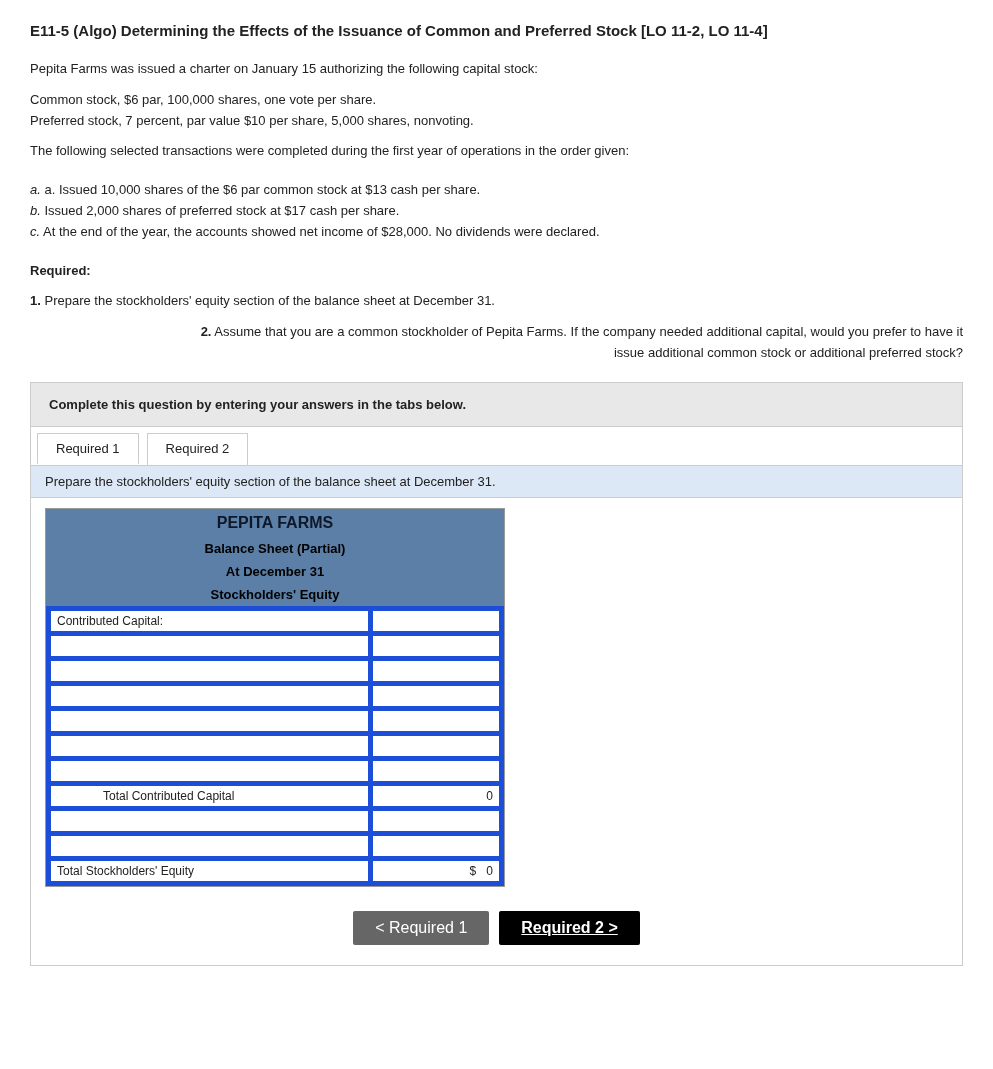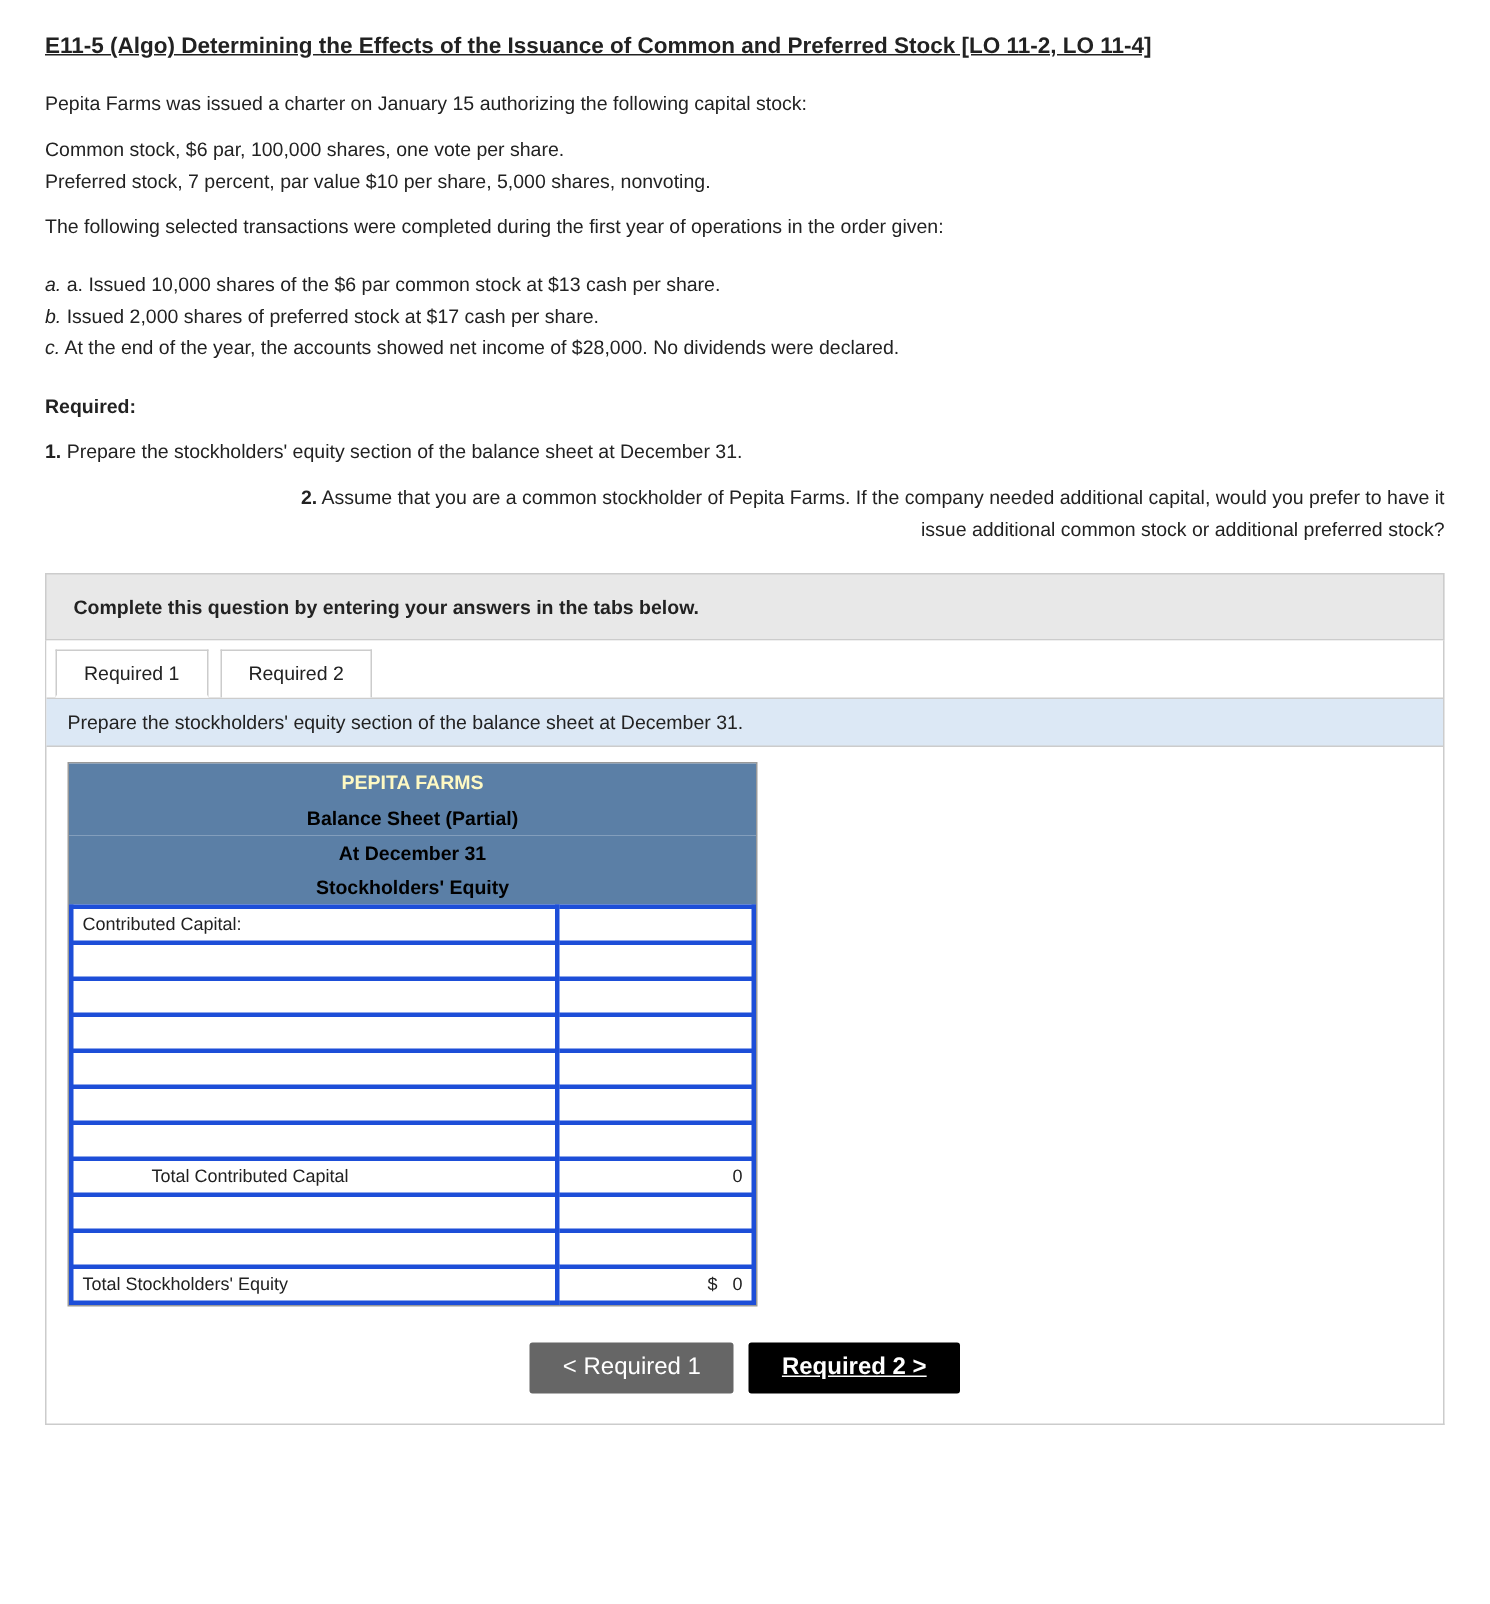--- a/index.html
+++ b/index.html
@@ -9,21 +9,20 @@
       color: #222;
       background: #fff;
       padding: 20px 30px;
       max-width: 993px;
     }
     .page-title {
       font-size: 15px;
       font-weight: bold;
       margin-bottom: 18px;
       line-height: 1.4;
-      text-decoration: underline;
     }
     .paragraph {
       margin-bottom: 10px;
       line-height: 1.6;
     }
     .italic { font-style: italic; }
     .bold { font-weight: bold; }
     .section-gap { margin-bottom: 18px; }
     .required-section { margin-bottom: 14px; }
     .instruction-box {
@@ -66,40 +65,40 @@
       font-size: 13px;
       border-bottom: 1px solid #ccc;
     }
     .table-container {
       margin: 0;
       border: 1px solid #999;
       width: 460px;
     }
     .table-header-row {
       background: #5b7fa6;
-      color: #fef9c3;
+      color: #0f172a;
       text-align: center;
       padding: 5px 4px;
-      font-size: 13px;
+      font-size: 16px;
       font-weight: bold;
     }
     .table-sub-header {
       background: #5b7fa6;
       color: #000000;
       text-align: center;
       padding: 4px;
       font-size: 13px;
       font-weight: bold;
     }
     .balance-table {
       width: 100%;
       border-collapse: collapse;
     }
     .balance-table td {
-      border: 3px solid #1d4ed8;
+      border: 5px solid #1d4ed8;
       padding: 3px 6px;
       font-size: 12px;
       height: 24px;
     }
     .balance-table .label-col {
       width: 320px;
     }
     .balance-table .value-col {
       width: 130px;
       text-align: right;

